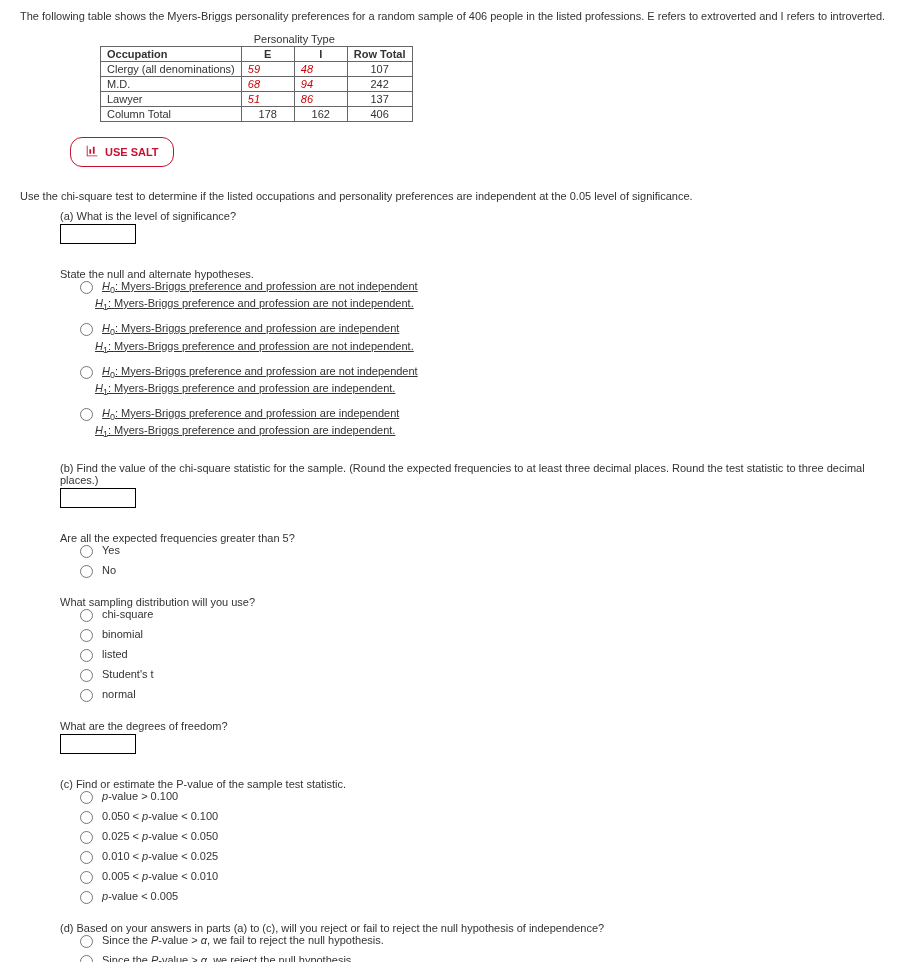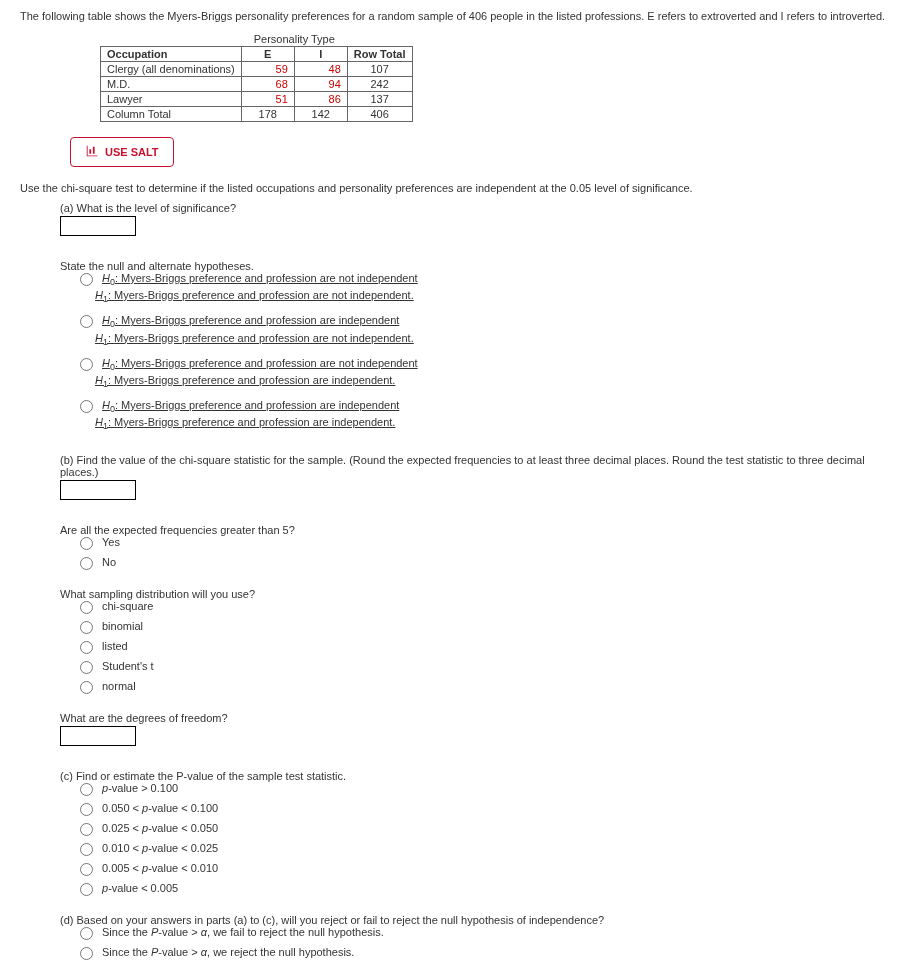--- a/index.html
+++ b/index.html
@@ -17,35 +17,35 @@
     border-collapse: collapse;
     margin: 0 0 10px 80px;
     font-size: 11px;
   }
   table.data th, table.data td {
     border: 1px solid #666;
     padding: 1px 6px;
     text-align: left;
     min-width: 40px;
   }
-  table.data .num { text-align: right; color: #c00; }
+  table.data .num { text-align: left; color: #c00; font-style: italic; }
   table.data .rt  { text-align: center; }
   table.data .topspan { border-left:none; border-right:none; border-top:none; text-align:center; }
   .salt-btn {
     display: inline-flex;
     align-items: center;
     gap: 6px;
     background: #fff;
     color: #c8102e;
     border: 1px solid #c8102e;
-    border-radius: 4px;
+    border-radius: 12px;
     padding: 6px 14px;
     font-size: 11px;
     font-weight: bold;
-    margin: 5px 0 15px 50px;
+    margin: 5px 0 23px 50px;
     cursor: pointer;
   }
   .salt-btn svg { width:14px; height:14px; fill:#c8102e; }
   .question { margin: 0 0 8px 0; }
   .sub { margin-left: 40px; }
   .txtin {
     width: 70px;
     height: 16px;
     border: 1px solid #000;
     background: #fff;
@@ -98,21 +98,21 @@
   </tr>
   <tr>
     <td>Lawyer</td>
     <td class="num">51</td>
     <td class="num">86</td>
     <td class="rt">137</td>
   </tr>
   <tr>
     <td style="font-weight:normal">Column Total</td>
     <td class="rt">178</td>
-    <td class="rt">142</td>
+    <td class="rt">162</td>
     <td class="rt">406</td>
   </tr>
 </tbody>
   </table>
 
 <button class="salt-btn">
   <span>
     <svg viewBox="0 0 16 16">
         <path d="M2 14V2h1v11h11v1H2zm3-3V6h2v5H5zm4 0V3h2v8H9z"></path>
       </svg>

